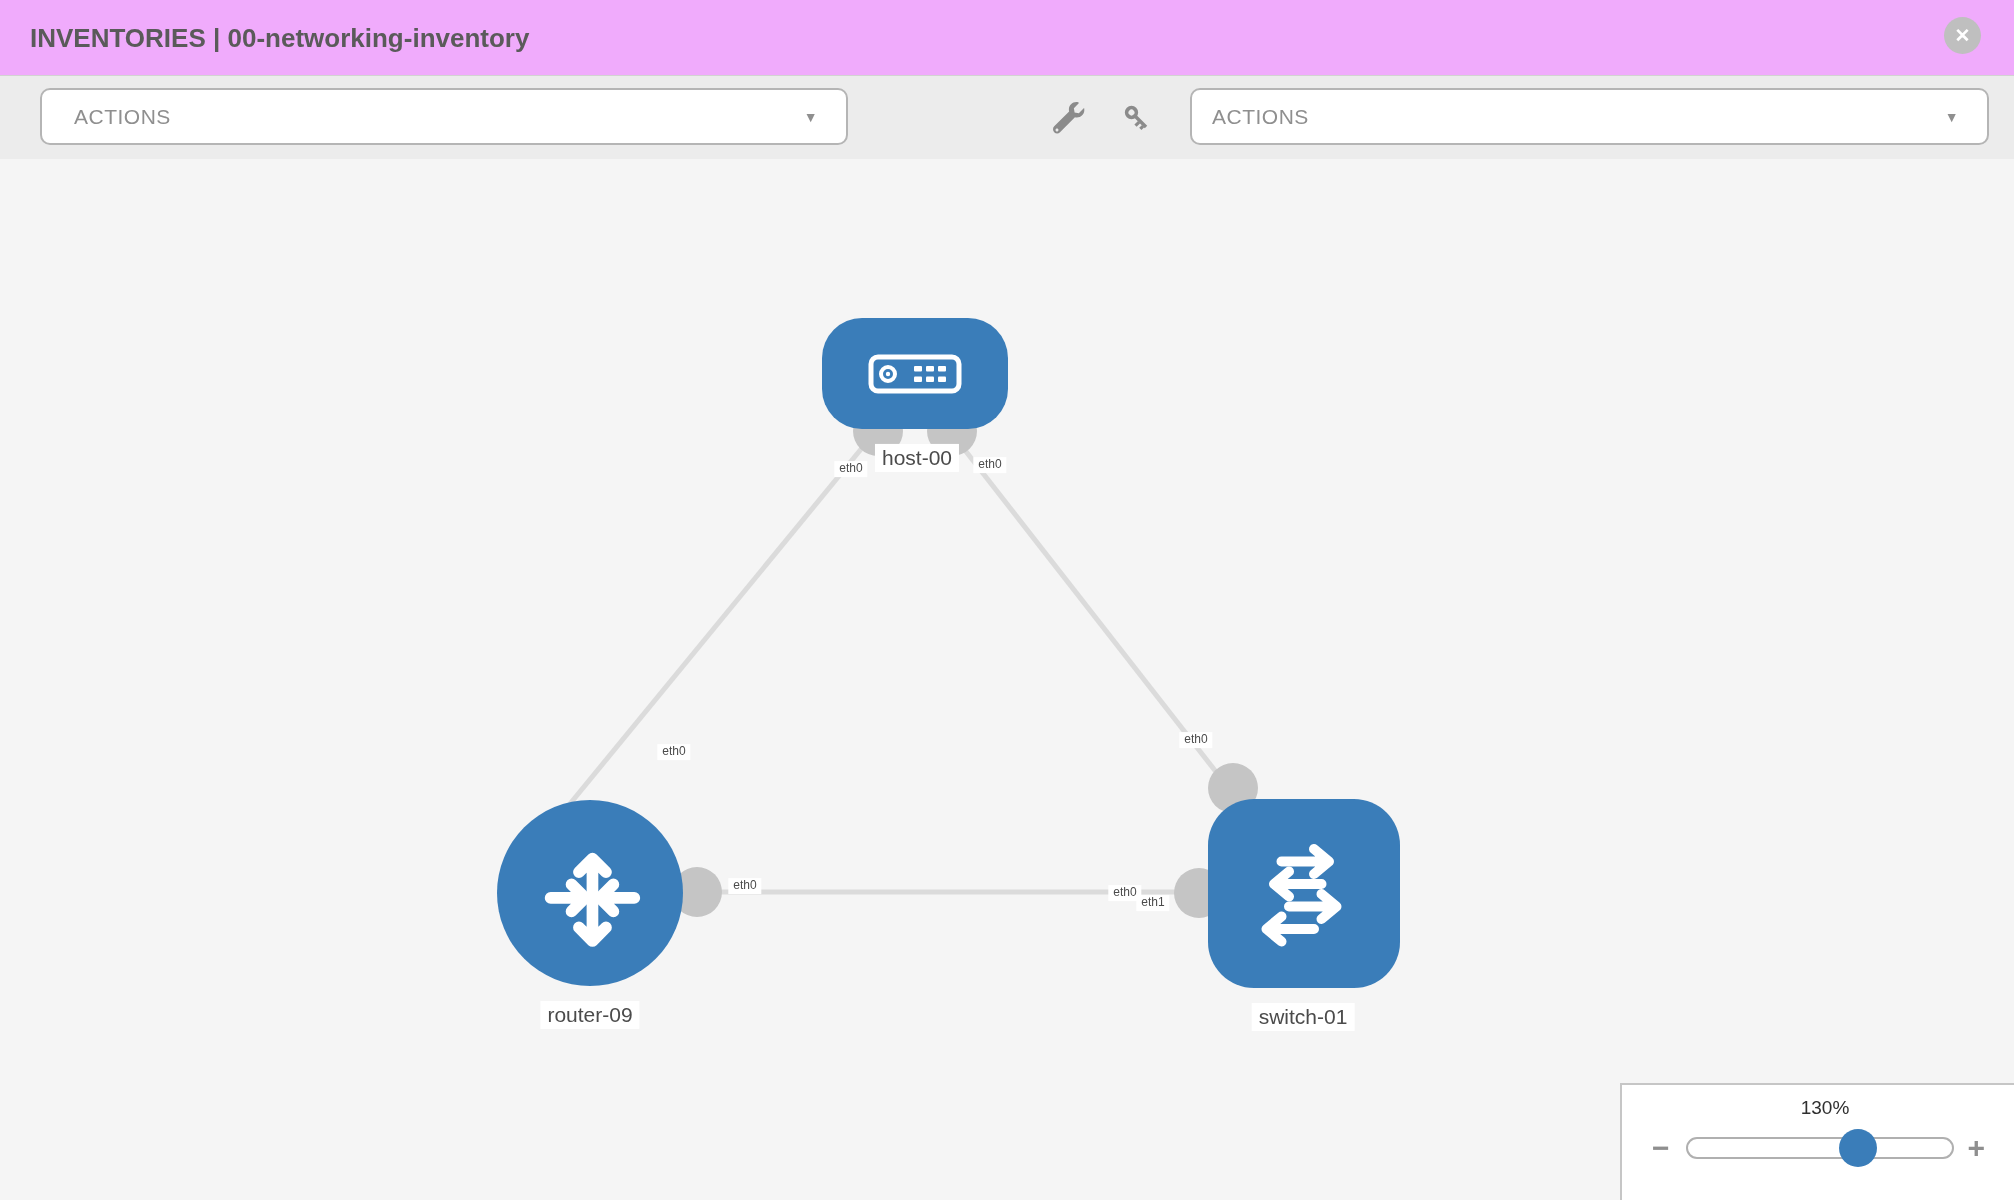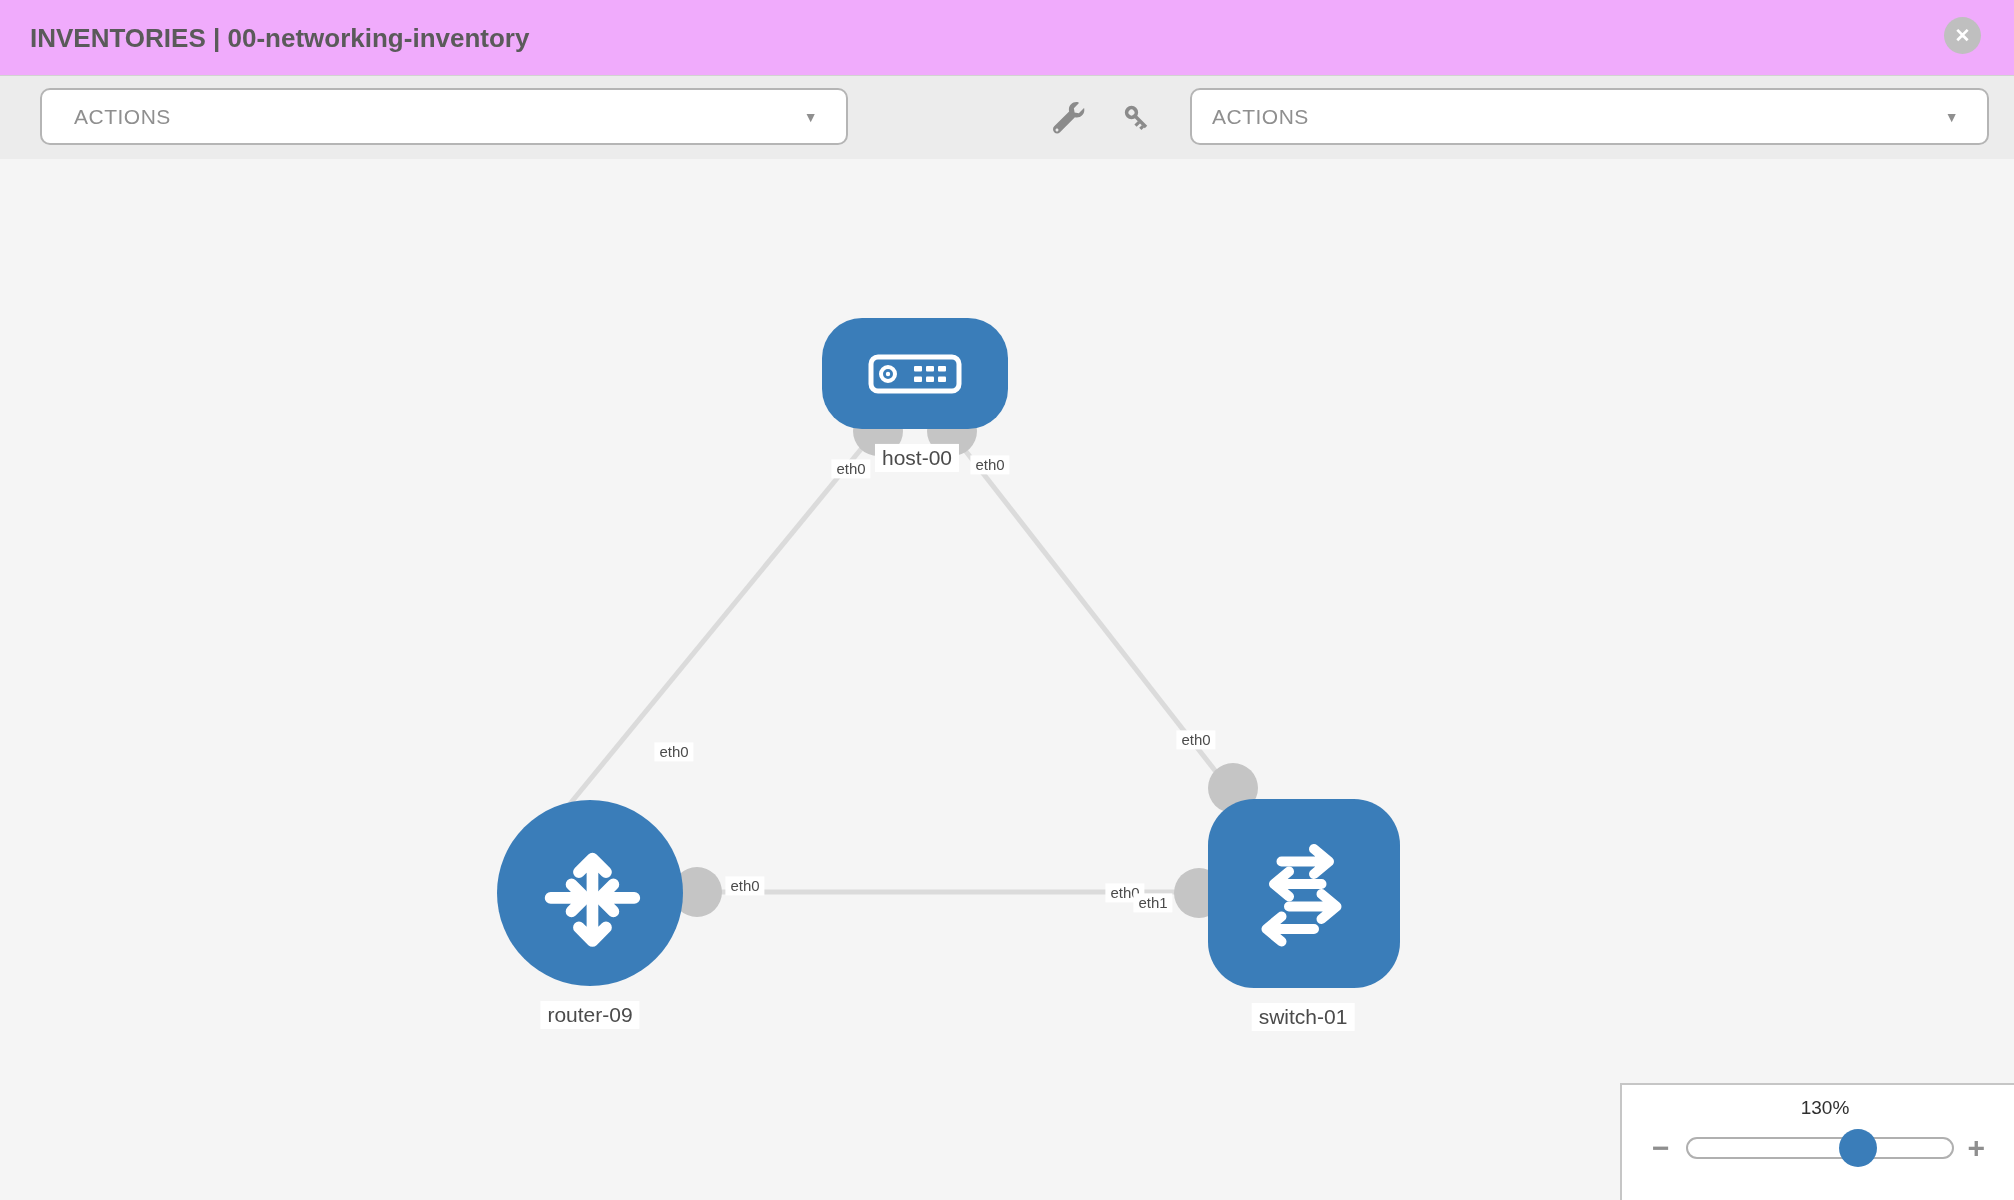--- a/index.html
+++ b/index.html
@@ -32,21 +32,21 @@
   .links-layer{position:absolute;left:0;top:0;}
 
   .node{position:absolute;background:#3a7db9;display:flex;align-items:center;justify-content:center;cursor:pointer;}
   .node.host{left:822px;top:159px;width:186px;height:111px;border-radius:40px;}
   .node.router{left:497px;top:641px;width:186px;height:186px;border-radius:50%;}
   .node.switch{left:1208px;top:640px;width:192px;height:189px;border-radius:46px;}
 
   .lbl{position:absolute;background:#fff;color:#4b4b4b;white-space:nowrap;
     transform:translate(-50%,-50%);line-height:1.15;}
   .lbl.name{font-size:21px;padding:2px 7px;}
-  .lbl.iface{font-size:15px;padding:1px 5px;}
+  .lbl.iface{font-size:12px;padding:1px 5px;}
 
   
   .zoom-panel{position:absolute;left:1620px;top:924px;width:420px;height:140px;background:#fff;
     border:2px solid #c6c6c6;box-sizing:border-box;}
   .zoom-level{position:absolute;left:0;top:12px;width:406px;text-align:center;
     font-size:19px;color:#2f2f2f;}
   .zoom-row{position:absolute;left:0;top:44px;width:406px;height:38px;display:flex;align-items:center;}
   .zoom-btn{font-size:30px;font-weight:bold;color:#8f8f8f;line-height:1;cursor:pointer;}
   .zoom-minus{margin-left:30px;}
   .zoom-plus{margin-left:14px;}

